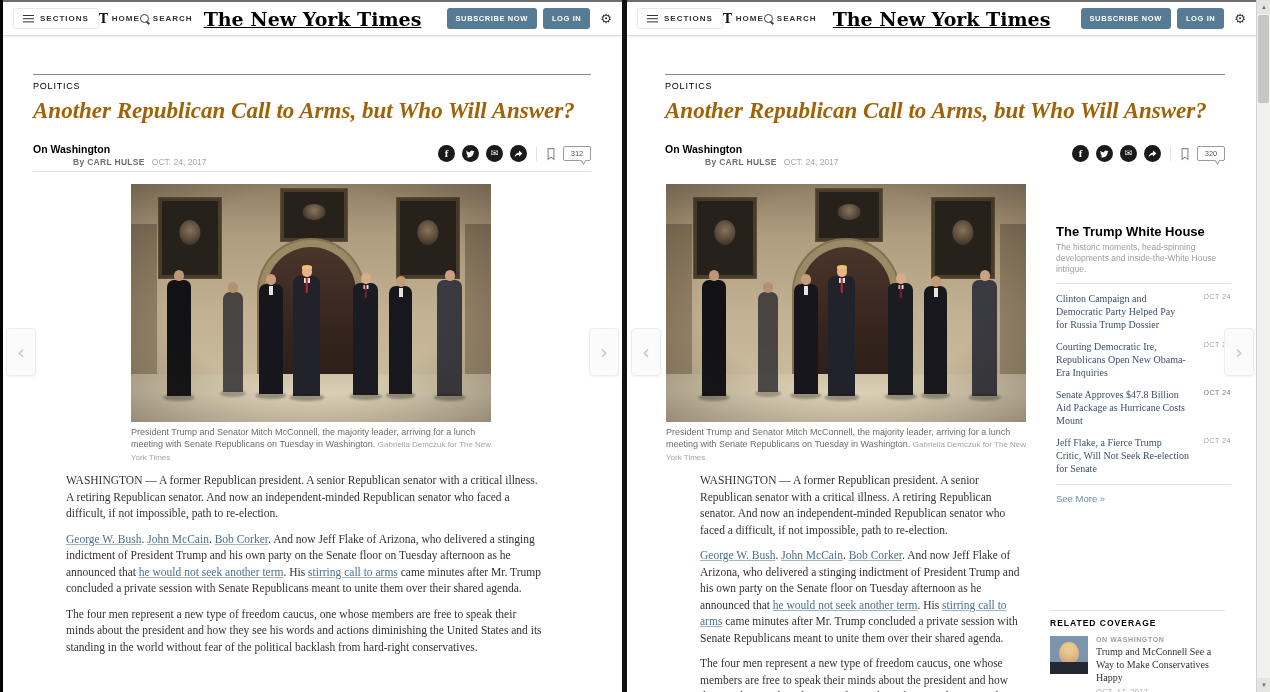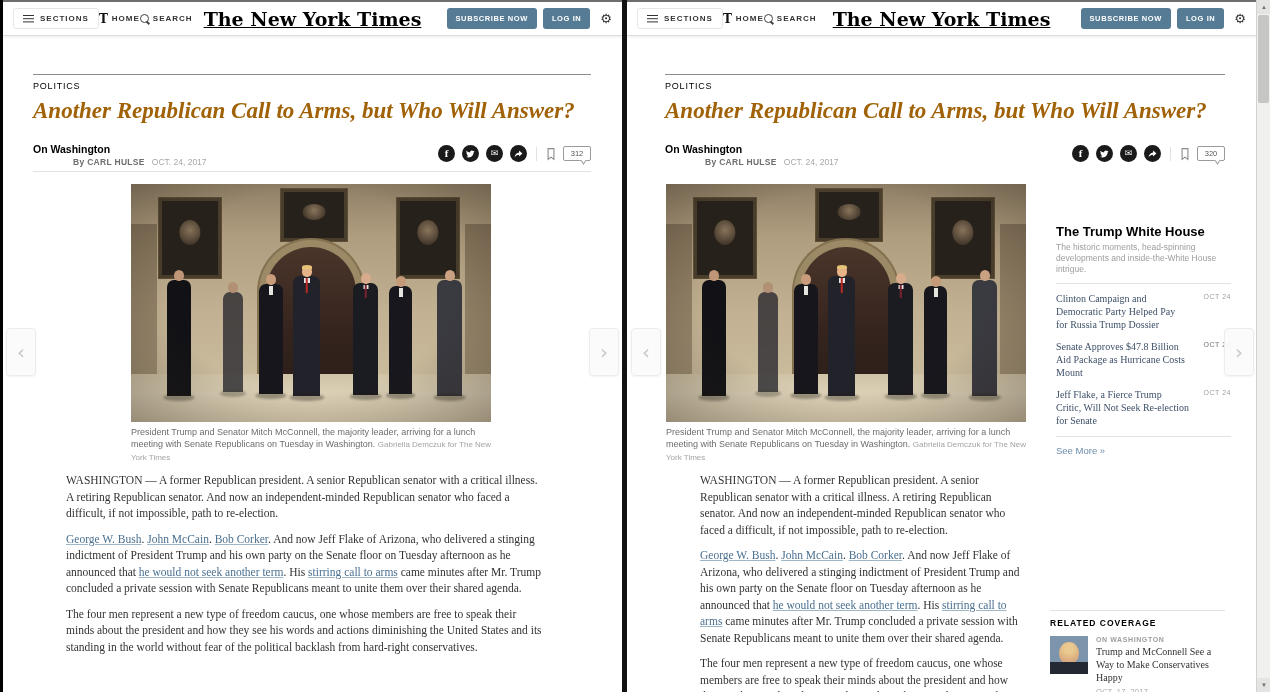--- a/index.html
+++ b/index.html
@@ -384,20 +384,24 @@
 
     <div class="rail">
       <div class="rail-title">The Trump White House</div>
       <div class="rail-sub">The historic moments, head-spinning developments and inside-the-White House intrigue.</div>
       <div class="rail-hr"></div>
       <div class="twh-item">
         <div class="twh-title">Clinton Campaign and Democratic Party Helped Pay for Russia Trump Dossier</div>
         <div class="twh-date">OCT 24</div>
       </div>
       <div class="twh-item">
+        <div class="twh-title">Courting Democratic Ire, Republicans Open New Obama-Era Inquiries</div>
+        <div class="twh-date">OCT 24</div>
+      </div>
+      <div class="twh-item">
         <div class="twh-date">OCT 24</div>
       </div>
       <div class="twh-item">
         <div class="twh-title">Senate Approves $47.8 Billion Aid Package as Hurricane Costs Mount</div>
         <div class="twh-date">OCT 24</div>
       </div>
       <div class="twh-item">
         <div class="twh-title">Jeff Flake, a Fierce Trump Critic, Will Not Seek Re-election for Senate</div>
         <div class="twh-date">OCT 24</div>
       </div>

